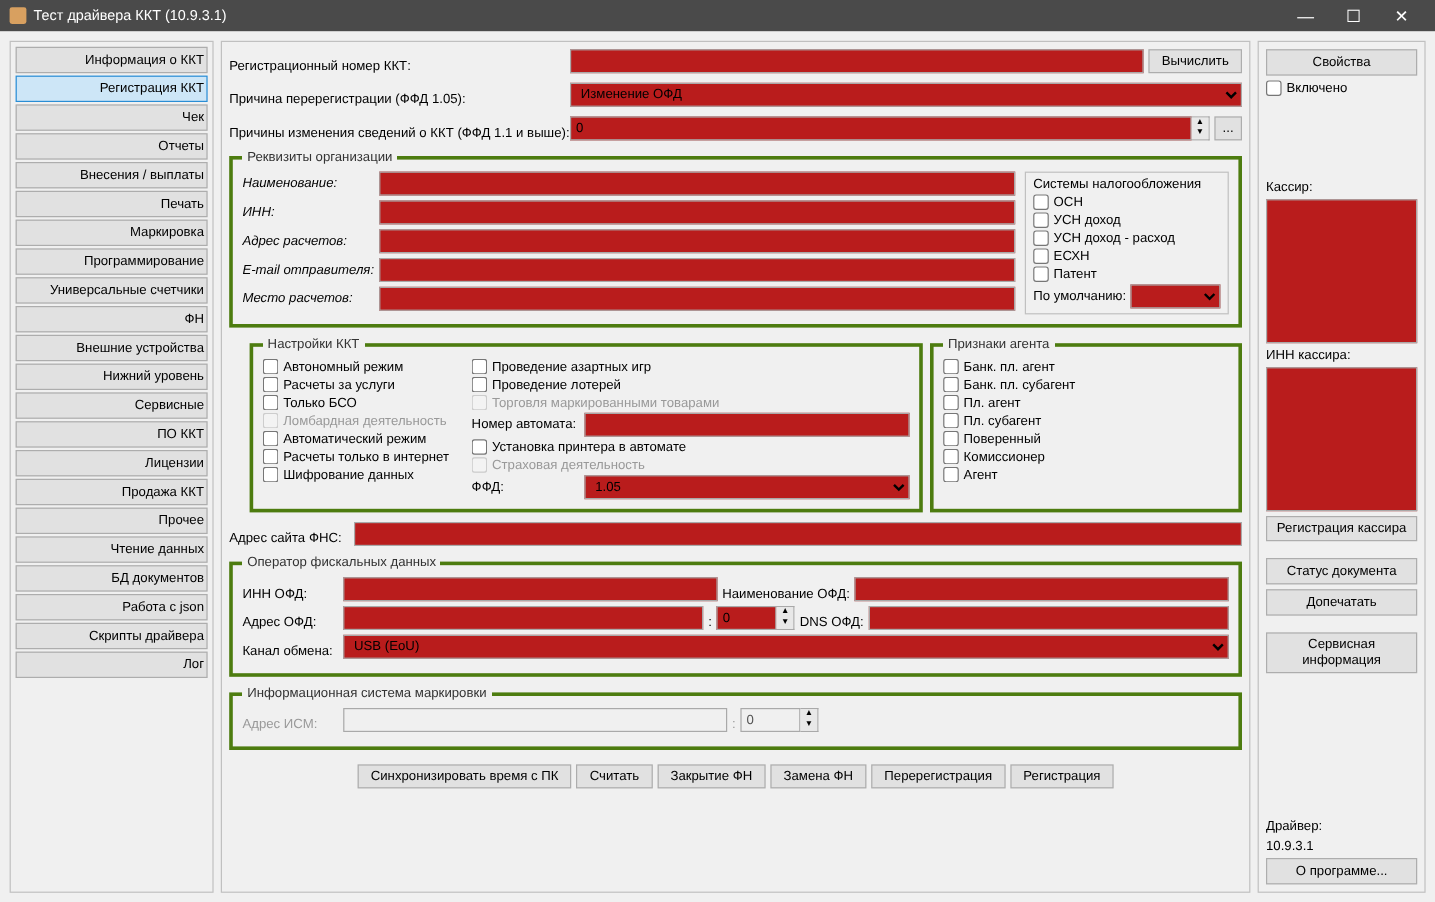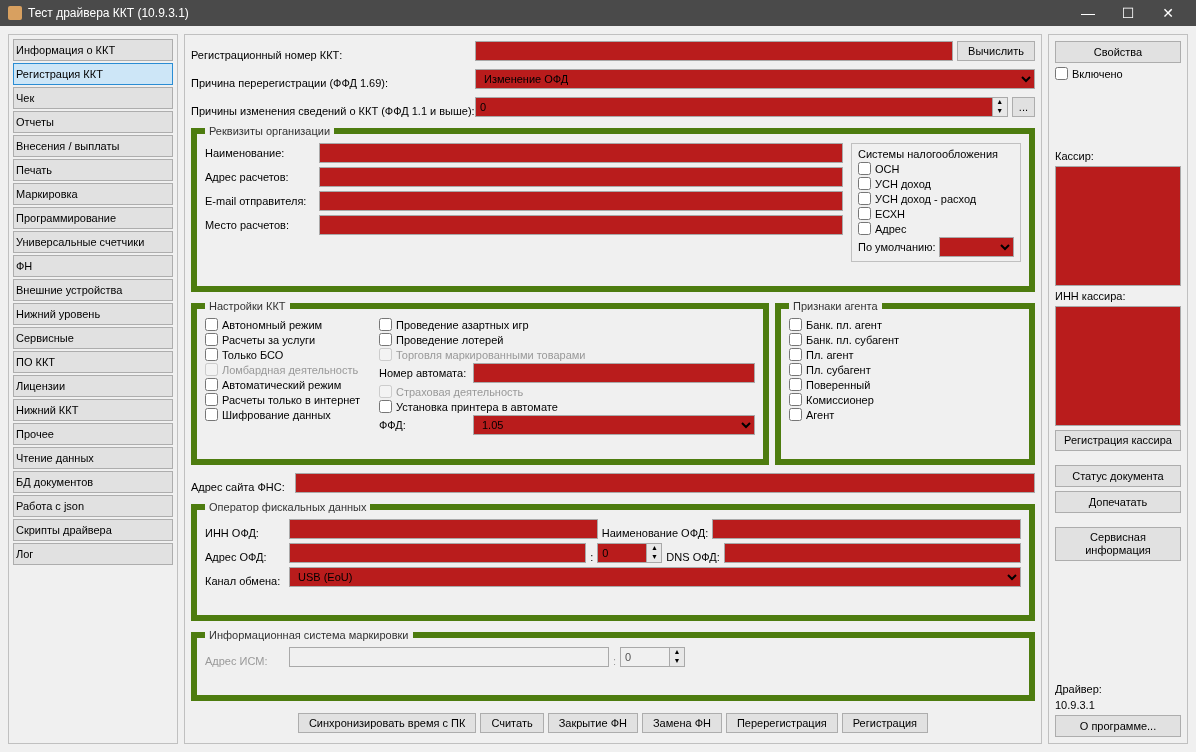--- a/index.html
+++ b/index.html
@@ -3,36 +3,36 @@
 <meta charset="utf-8">
 <style>
 * { box-sizing: border-box; margin: 0; padding: 0; font-family: "Segoe UI", Tahoma, sans-serif; font-size: 11px; }
 body { background: #f0f0f0; width: 1196px; height: 752px; overflow: hidden; }
 .titlebar { background: #4a4a4a; color: #fff; height: 26px; display: flex; align-items: center; padding: 0 8px; }
 .titlebar .icon { width: 14px; height: 14px; background: #d8a060; border-radius: 2px; margin-right: 6px; }
 .titlebar .title { flex: 1; font-size: 12px; }
 .titlebar .wbtn { width: 40px; height: 26px; display: flex; align-items: center; justify-content: center; color: #fff; font-size: 14px; }
 .app { display: flex; padding: 8px; gap: 6px; height: 726px; }
 .sidebar-left { width: 170px; display: flex; flex-direction: column; gap: 2px; border: 1px solid #c0c0c0; padding: 4px; background: #f0f0f0; }
-.navbtn { background: #e1e1e1; border: 1px solid #adadad; padding: 4px 2px; text-align: left; cursor: pointer; font-size: 11px; }
+.navbtn { background: #e1e1e1; border: 1px solid #adadad; padding: 4px 2px; text-align: right; cursor: pointer; font-size: 11px; }
 .navbtn.active { background: #cde6f7; border-color: #2a8dd4; }
 .main { flex: 1; display: flex; flex-direction: column; gap: 4px; border: 1px solid #c0c0c0; padding: 6px; background: #f0f0f0; overflow-y: auto; }
 .sidebar-right { width: 140px; display: flex; flex-direction: column; gap: 4px; border: 1px solid #c0c0c0; padding: 6px; background: #f0f0f0; }
 .row { display: flex; align-items: flex-end; gap: 4px; margin-bottom: 4px; }
 .lbl { white-space: nowrap; }
 input[type=text], select { border: 1px solid #a9a9a9; background: #b91c1c; padding: 2px 4px; height: 20px; font-size: 11px; }
 input[type=text] { flex: 1; }
 select { flex: 1; }
 .btn { background: #e1e1e1; border: 1px solid #adadad; padding: 3px 10px; cursor: pointer; font-size: 11px; }
 .btn.wide { width: 100%; text-align: center; padding: 4px 2px; }
-fieldset { border: 6px solid #4d7c0f; padding: 6px 8px 24px; margin-bottom: 4px; position: relative; }
+fieldset { border: 3px solid #4d7c0f; padding: 6px 8px 8px; margin-bottom: 4px; position: relative; }
 legend { font-size: 11px; padding: 0 4px; color: #333; }
 .org-fields { display: flex; flex-direction: column; gap: 4px; }
 .org-fields .frow { display: flex; align-items: center; gap: 4px; }
-.org-fields .flbl { width: 110px; }
+.org-fields .flbl { width: 110px; font-style: italic; }
 .chk { display: flex; align-items: center; gap: 4px; margin-bottom: 2px; }
 .chk input { margin: 0; }
 .chk.disabled { color: #999; }
 .kkt-settings { display: flex; gap: 4px; }
 .kkt-col1 { width: 170px; }
 .kkt-col2 { flex: 1; }
 .agent-box { width: 260px; }
 .spin { display: flex; align-items: center; }
 .spin input { width: 50px; text-align: left; }
 .spin .arrows { display: flex; flex-direction: column; border: 1px solid #a9a9a9; border-left: none; }
@@ -63,37 +63,37 @@
       <div class="navbtn">Печать</div>
       <div class="navbtn">Маркировка</div>
       <div class="navbtn">Программирование</div>
       <div class="navbtn">Универсальные счетчики</div>
       <div class="navbtn">ФН</div>
       <div class="navbtn">Внешние устройства</div>
       <div class="navbtn">Нижний уровень</div>
       <div class="navbtn">Сервисные</div>
       <div class="navbtn">ПО ККТ</div>
       <div class="navbtn">Лицензии</div>
-      <div class="navbtn">Нижний ККТ</div>
+      <div class="navbtn">Продажа ККТ</div>
       <div class="navbtn">Прочее</div>
       <div class="navbtn">Чтение данных</div>
       <div class="navbtn">БД документов</div>
       <div class="navbtn">Работа с json</div>
       <div class="navbtn">Скрипты драйвера</div>
       <div class="navbtn">Лог</div>
     </div>
 
   <div class="main">
     <div class="row">
       <span class="lbl" style="width:280px">Регистрационный номер ККТ:</span>
       <input type="text" value="" style="">
       <button class="btn">Вычислить</button>
     </div>
     <div class="row">
-      <span class="lbl" style="width:280px">Причина перерегистрации (ФФД 1.69):</span>
+      <span class="lbl" style="width:280px">Причина перерегистрации (ФФД 1.05):</span>
       <select><option>Изменение ОФД</option></select>
     </div>
     <div class="row">
       <span class="lbl" style="width:280px">Причины изменения сведений о ККТ (ФФД 1.1 и выше):</span>
       <div class="spin" style="flex:1">
         <input type="text" style="flex: 1 1 0%;" value="0">
         <div class="arrows">
             <span>▲</span>
             <span>▼</span>
           </div>
@@ -103,20 +103,24 @@
 
     <fieldset>
       <legend>Реквизиты организации</legend>
       <div style="display:flex; gap:8px;">
         <div class="org-fields" style="flex:1">
           <div class="frow">
               <span class="flbl">Наименование:</span>
               <input type="text" value="" style="">
             </div>
           <div class="frow">
+              <span class="flbl">ИНН:</span>
+              <input type="text" value="" style="">
+            </div>
+          <div class="frow">
               <span class="flbl">Адрес расчетов:</span>
               <input type="text" value="" style="">
             </div>
           <div class="frow">
               <span class="flbl">E-mail отправителя:</span>
               <input type="text" value="" style="">
             </div>
           <div class="frow">
               <span class="flbl">Место расчетов:</span>
               <input type="text" value="" style="">
@@ -136,32 +140,32 @@
               <div class="chk">
                 <input type="checkbox" style="">
                 <span>УСН доход - расход</span>
               </div>
               <div class="chk">
                 <input type="checkbox" style="">
                 <span>ЕСХН</span>
               </div>
               <div class="chk">
                 <input type="checkbox" style="">
-                <span>Адрес</span>
+                <span>Патент</span>
               </div>
             </div>
           <div class="frow" style="display:flex;align-items:center;gap:4px;margin-top:2px">
             <span>По умолчанию:</span>
             <select style="flex:1"><option></option></select>
           </div>
         </div>
       </div>
     </fieldset>
 
-    <div style="display:flex; gap:6px;">
+    <div style="display:flex; gap:6px;margin-left:17px;">
       <fieldset style="flex:1">
         <legend>Настройки ККТ</legend>
         <div class="kkt-settings">
           <div class="kkt-col1" id="kktcol1">
               <div class="chk">
                 <input type="checkbox" style="">
                 <span>Автономный режим</span>
               </div>
               <div class="chk">
                 <input type="checkbox" style="">
@@ -200,27 +204,27 @@
                 </div>
                 <div class="chk disabled">
                   <input type="checkbox" disabled="" style="">
                   <span>Торговля маркированными товарами</span>
                 </div>
               </div>
             <div class="frow" style="display:flex;align-items:center;gap:4px;margin-bottom:2px">
               <span style="width:90px">Номер автомата:</span>
               <input type="text" style="flex: 1 1 0%;" value="">
             </div>
+            <div class="chk">
+                <input type="checkbox" style="">
+                <span>Установка принтера в автомате</span>
+              </div>
             <div class="chk disabled">
                 <input type="checkbox" disabled="" style="">
                 <span>Страховая деятельность</span>
-              </div>
-            <div class="chk">
-                <input type="checkbox" style="">
-                <span>Установка принтера в автомате</span>
               </div>
             <div class="frow" style="display:flex;align-items:center;gap:4px;margin-top:2px">
               <span style="width:90px">ФФД:</span>
               <select style="width:140px"><option>1.05</option></select>
             </div>
           </div>
         </div>
       </fieldset>
       <fieldset class="agent-box">
         <legend>Признаки агента</legend>

